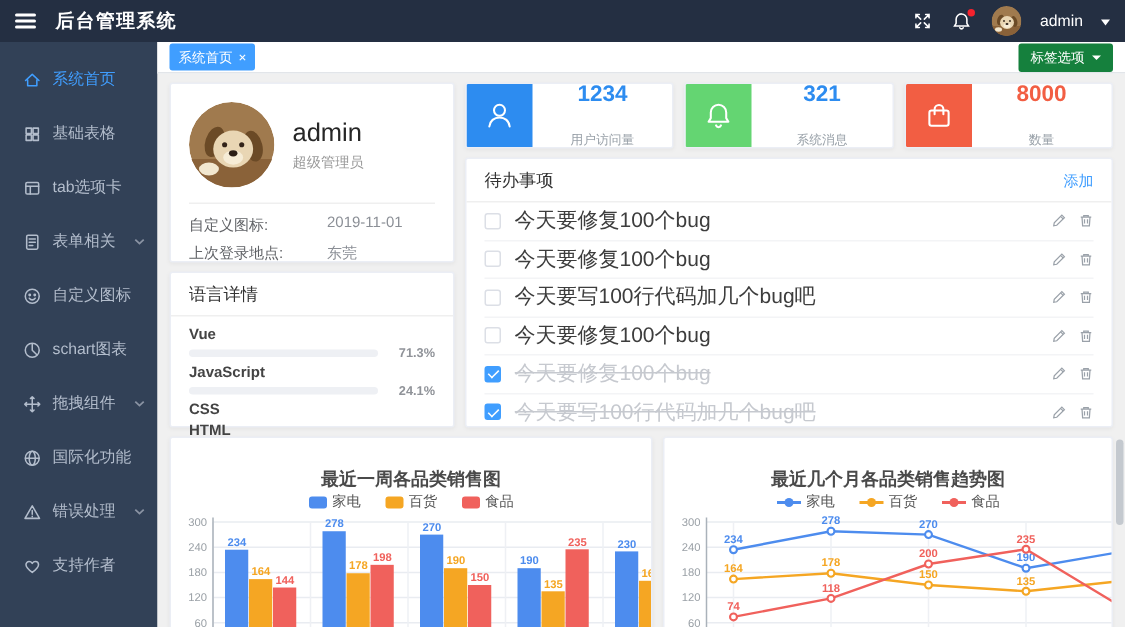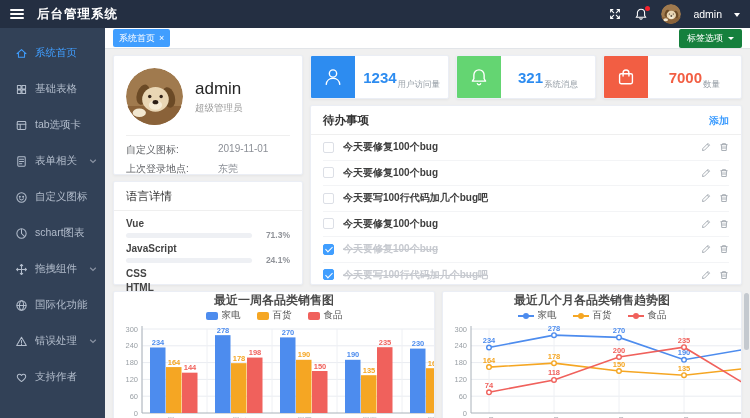--- a/index.html
+++ b/index.html
@@ -56,41 +56,41 @@
   .lang-name{font-size:10px;color:#444;margin-bottom:1px;}
   .lang-row{display:flex;align-items:center;gap:8px;}
   .track{flex:1;height:5px;border-radius:3px;background:#eef0f4;overflow:hidden;}
   .fill{height:100%;border-radius:3px;}
   .pct{font-size:8.5px;color:#909399;width:30px;text-align:right;flex:none;}
   
   .stats{display:flex;gap:7px;height:44px;}
   .stat{flex:1;display:flex;overflow:hidden;padding:0;}
   .stat-icon{width:44px;flex:none;display:flex;align-items:center;justify-content:center;}
   .stat-icon svg{width:22px;height:22px;stroke:#fff;fill:none;stroke-width:1.5;stroke-linecap:round;stroke-linejoin:round;}
-  .stat-body{flex:1;display:flex;flex-direction:row;align-items:center;justify-content:center;gap:1px;text-align:right;}
+  .stat-body{flex:1;display:flex;flex-direction:column;align-items:center;justify-content:center;gap:1px;text-align:right;}
   .stat-num{font-size:15px;font-weight:bold;}
   .stat-lbl{font-size:8.5px;color:#98a0a8;margin-top:16px;}
   
-  .todo{height:180px;font-weight:bold;}
+  .todo{height:180px;}
   .todo-add{margin-left:auto;color:#409eff;font-size:10px;cursor:pointer;}
-  .todo-row{display:flex;align-items:center;height:24.5px;margin:0 12px;border-bottom:1px solid #f3f4f6;font-size:10px;color:#3d3d3d;}
+  .todo-row{display:flex;align-items:center;height:24.5px;margin:0 12px;border-bottom:1px solid #f3f4f6;font-size:14px;color:#3d3d3d;}
   .todo-row:last-child{border-bottom:none;}
   .cb{width:11px;height:11px;box-sizing:border-box;border:1px solid #dcdfe6;border-radius:2px;background:#fff;flex:none;position:relative;cursor:pointer;}
   .cb.checked{background:#409eff;border-color:#409eff;}
   .cb.checked::after{content:"";position:absolute;left:3px;top:0.5px;width:3px;height:6px;border-right:1.4px solid #fff;border-bottom:1.4px solid #fff;transform:rotate(45deg);}
   .todo-text{margin-left:9px;flex:1;white-space:nowrap;overflow:hidden;}
   .todo-row.done .todo-text{color:#c6c9cf;text-decoration:line-through;}
   .todo-acts{display:flex;gap:8px;color:#9aa1a9;}
   .todo-acts svg{width:10px;height:10px;stroke:currentColor;fill:none;stroke-width:1;cursor:pointer;}
   
   .row-b{display:flex;gap:7px;margin-top:6px;}
   .chart-card{height:170px;overflow:hidden;}
   .chart-card.c0{width:322px;flex:none;}
   .chart-card.c1{flex:1;min-width:0;}
-  .chart-title{text-align:center;font-size:12px;font-weight:bold;color:#4a4a4a;padding-top:1px;line-height:14px;}
+  .chart-title{text-align:center;font-size:12px;font-weight:bold;color:#4a4a4a;padding-top:20px;line-height:14px;}
   .legend{display:flex;justify-content:center;align-items:center;gap:16px;height:13px;margin-top:2px;font-size:9.5px;color:#555;}
   .lg-item{display:inline-flex;align-items:center;gap:4px;cursor:pointer;}
   .lg-rect{width:12px;height:8px;border-radius:2px;display:inline-block;}
   .lg-line{position:relative;width:16px;height:8px;display:inline-block;}
   .lg-line i{position:absolute;left:0;right:0;top:3px;height:2px;background:currentColor;}
   .lg-line b{position:absolute;left:5px;top:1px;width:6px;height:6px;border-radius:50%;background:currentColor;}
   svg.plot{display:block;}
   svg.plot text.tick{font-size:7.5px;fill:#9aa0a6;font-family:"Liberation Sans","DejaVu Sans",sans-serif;}
   svg.plot text.val{font-size:7.5px;font-weight:bold;font-family:"Liberation Sans","DejaVu Sans",sans-serif;}
   .scroll-thumb{position:absolute;right:1px;top:293px;width:5px;height:57px;border-radius:2.5px;background:#c4c9cf;}
@@ -326,21 +326,21 @@
                 </div>
               </div>
               <div class="card stat">
                 <div class="stat-icon" style="background:#f25e43">
                   <svg viewBox="0 0 24 24">
                     <rect x="5" y="8.4" width="14" height="11" rx="1.6"></rect>
                     <path d="M8.8 8.4V7.6a3.2 3.2 0 0 1 6.4 0v.8M8.8 11V8.4M15.2 11V8.4"></path>
                   </svg>
                 </div>
                 <div class="stat-body">
-                  <div class="stat-num" style="color:#f25e43">7000</div>
+                  <div class="stat-num" style="color:#f25e43">8000</div>
                   <div class="stat-lbl">数量</div>
                 </div>
               </div>
             </div>
 
           <div class="card todo">
             <div class="card-head">
               <span>待办事项</span>
               <span class="todo-add">添加</span>
             </div>

